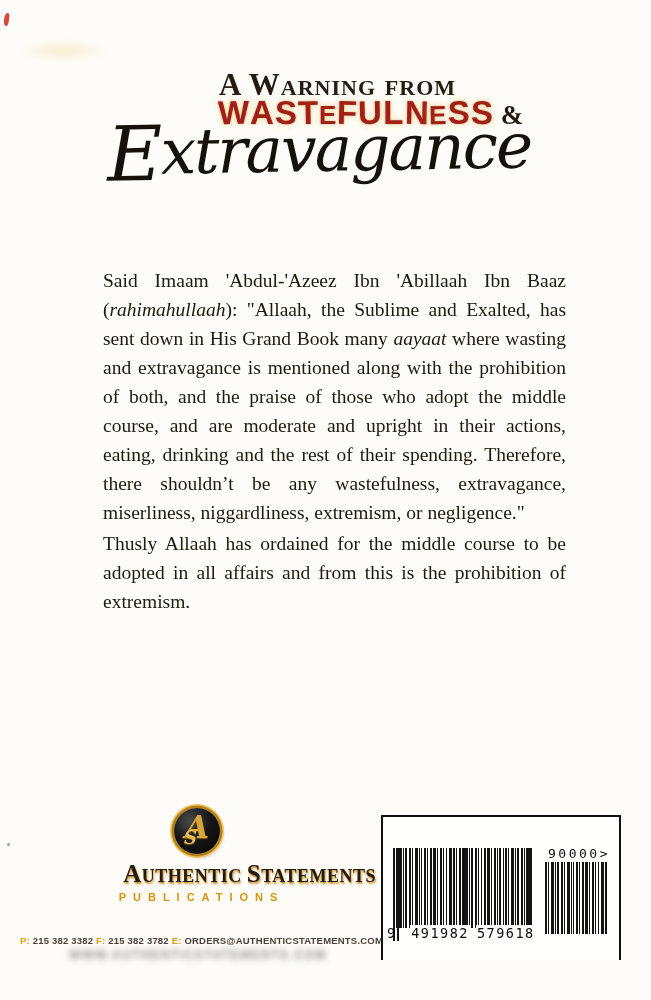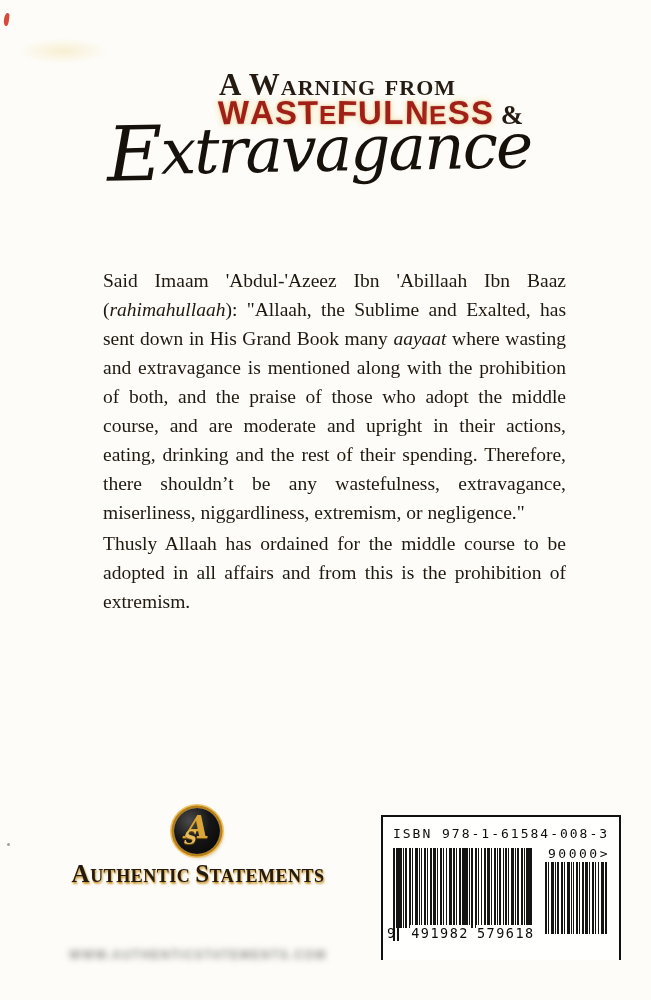--- a/index.html
+++ b/index.html
@@ -78,21 +78,21 @@
     font-size:31px;color:#d9a637;
     text-shadow:0 1px 1px #7a5410;
   }
   .logo .s{
     position:absolute;left:10px;top:19px;
     font-family:"DejaVu Serif", serif;font-style:italic;font-weight:bold;
     font-size:18px;color:#e7bd5f;
     text-shadow:0 1px 1px #7a5410;
   }
   .brand{
-    position:absolute;left:20px;top:860px;width:356px;text-align:center;
+    position:absolute;left:20px;top:860px;width:356px;text-align:right;
     font-family:"Liberation Serif", serif;font-weight:bold;
     color:#241a10;letter-spacing:.5px;
     text-shadow:1px 2px 2px rgba(196,142,36,.95), 0 1px 0 rgba(220,170,60,.6);
     font-size:18px;
   }
   .brand .init{font-size:25px;}
   .pubs{
     position:absolute;left:20px;top:891px;width:356px;text-align:center;
     font-family:"Liberation Sans", sans-serif;font-weight:bold;
     font-size:11px;letter-spacing:7px;color:#d8930f;text-indent:7px;
@@ -177,24 +177,25 @@
     <p><span>Thusly Allaah has ordained for the middle course to be adopted in all affairs and from this is the prohibition of extremism.</span></p>
   </div>
 
   <div class="logo">
     <span class="a">A</span>
     <span class="s">S</span>
   </div>
   <div class="brand">
     <span class="init">A</span><span>UTHENTIC </span><span class="init">S</span><span>TATEMENTS</span>
   </div>
+  <div class="pubs">PUBLICATIONS</div>
+  <div class="contact"><span class="gold">P:</span><span> 215 382 3382  </span><span class="gold">F:</span><span> 215 382 3782  </span><span class="gold">E:</span><span> ORDERS@AUTHENTICSTATEMENTS.COM</span></div>
   <div class="website">WWW.AUTHENTICSTATEMENTS.COM</div>
 
   <div class="barcode-box">
-    <div class="isbn-label">ISBN 978-1-61584-008-3</div>
     <div class="main-bars bars" id="main-bars">
         <span style="width: 2px; margin-right: 1px;"></span>
         <span style="width: 1px; margin-right: 2px;"></span>
         <span style="width: 3px; margin-right: 1px;"></span>
         <span style="width: 1px; margin-right: 1px;"></span>
         <span style="width: 2px; margin-right: 2px;"></span>
         <span style="width: 2px; margin-right: 1px;"></span>
         <span style="width: 1px; margin-right: 2px;"></span>
         <span style="width: 3px; margin-right: 1px;"></span>
         <span style="width: 1px; margin-right: 1px;"></span>

